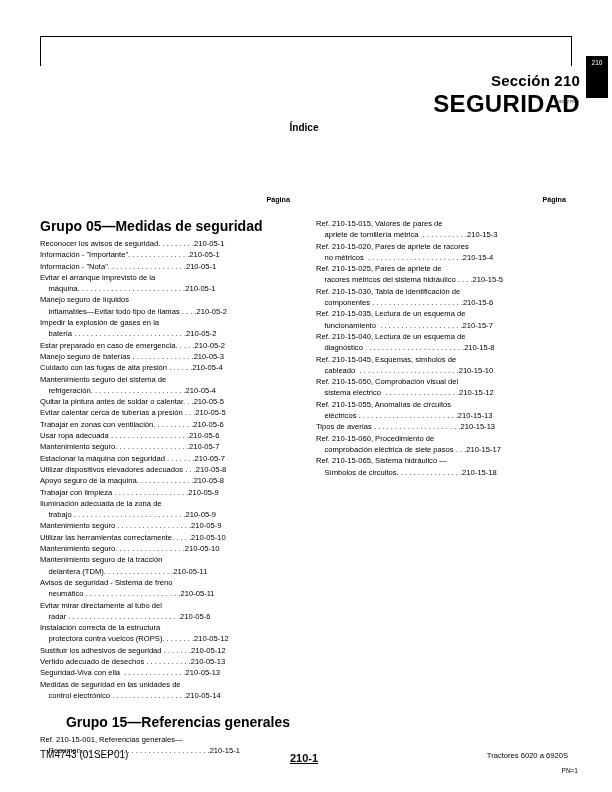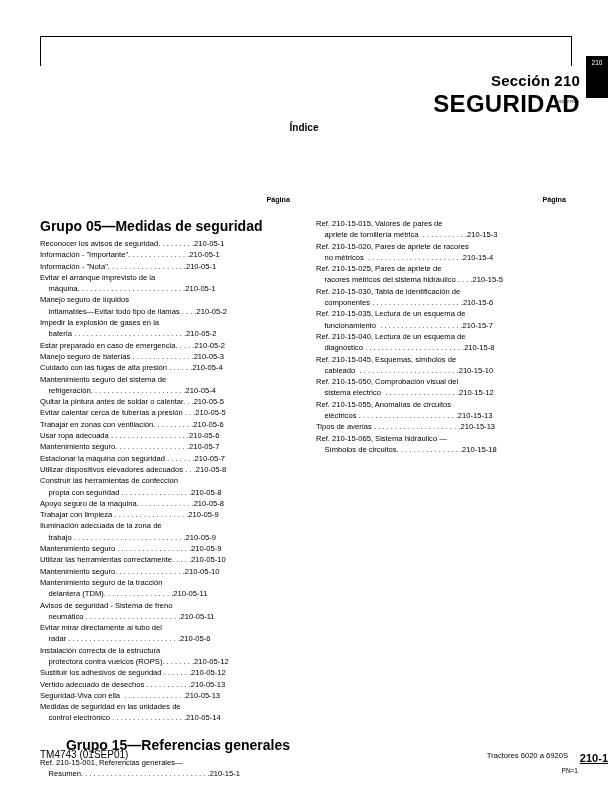--- a/index.html
+++ b/index.html
@@ -121,21 +121,21 @@
   .footer-left {
     position: absolute;
     left: 40px;
     bottom: 32px;
     font-size: 10px;
   }
   .footer-center {
     position: absolute;
     left: 0; right: 0;
     bottom: 28px;
-    text-align: right;
+    text-align: center;
     font-size: 11px;
     font-weight: bold;
     text-decoration: underline;
   }
   .footer-right {
     position: absolute;
     right: 40px;
     bottom: 32px;
     font-size: 7.6px;
     text-align: center;
@@ -194,22 +194,20 @@
           <div class="entry">Cuidado con las fugas de alta presión . . . . . .210-05-4</div>
           <div class="entry">Mantenimiento seguro del sistema de
     refrigeración. . . . . . . . . . . . . . . . . . . . . . .210-05-4</div>
           <div class="entry">Quitar la pintura antes de soldar o calentar. . .210-05-5</div>
           <div class="entry">Evitar calentar cerca de tuberías a presión . . .210-05-5</div>
           <div class="entry">Trabajar en zonas con ventilación. . . . . . . . . .210-05-6</div>
           <div class="entry">Usar ropa adecuada . . . . . . . . . . . . . . . . . . .210-05-6</div>
           <div class="entry">Mantenimiento seguro. . . . . . . . . . . . . . . . . .210-05-7</div>
           <div class="entry">Estacionar la máquina con seguridad . . . . . . .210-05-7</div>
           <div class="entry">Utilizar dispositivos elevadores adecuados . . .210-05-8</div>
-          <div class="entry">Construir las herramientas de confeccion
-    propia con seguridad . . . . . . . . . . . . . . . . .210-05-8</div>
           <div class="entry">Apoyo seguro de la maquina. . . . . . . . . . . . . .210-05-8</div>
           <div class="entry">Trabajar con limpieza . . . . . . . . . . . . . . . . . .210-05-9</div>
           <div class="entry">Iluminación adecuada de la zona de
     trabajo . . . . . . . . . . . . . . . . . . . . . . . . . . .210-05-9</div>
           <div class="entry">Mantenimiento seguro . . . . . . . . . . . . . . . . . .210-05-9</div>
           <div class="entry">Utilizar las herramientas correctamente. . . . .210-05-10</div>
           <div class="entry">Mantenimiento seguro. . . . . . . . . . . . . . . . .210-05-10</div>
           <div class="entry">Mantenimiento seguro de la tracción
     delantera (TDM). . . . . . . . . . . . . . . . .210-05-11</div>
           <div class="entry">Avisos de seguridad - Sistema de freno
@@ -246,20 +244,22 @@
     funcionamiento  . . . . . . . . . . . . . . . . . . . .210-15-7</div>
           <div class="entry">Ref. 210-15-040, Lectura de un esquema de
     diagnóstico . . . . . . . . . . . . . . . . . . . . . . . .210-15-8</div>
           <div class="entry">Ref. 210-15-045, Esquemas, símbolos de
     cableado  . . . . . . . . . . . . . . . . . . . . . . . .210-15-10</div>
           <div class="entry">Ref. 210-15-050, Comprobación visual del
     sistema electrico  . . . . . . . . . . . . . . . . . .210-15-12</div>
           <div class="entry">Ref. 210-15-055, Anomalías de circuitos
     eléctricos . . . . . . . . . . . . . . . . . . . . . . . .210-15-13</div>
           <div class="entry">Tipos de averías . . . . . . . . . . . . . . . . . . . . .210-15-13</div>
+          <div class="entry">Ref. 210-15-060, Procedimiento de
+    comprobación eléctrica de siete pasos . . .210-15-17</div>
           <div class="entry">Ref. 210-15-065, Sistema hidráulico —
     Símbolos de circuitos. . . . . . . . . . . . . . . .210-15-18</div>
         </div>
     </div>
 
   </div>
 
   <div class="footer-left">TM4743  (01SEP01)</div>
   <div class="footer-center">210-1</div>
   <div class="footer-right">Tractores 6020 a 6920S</div>

